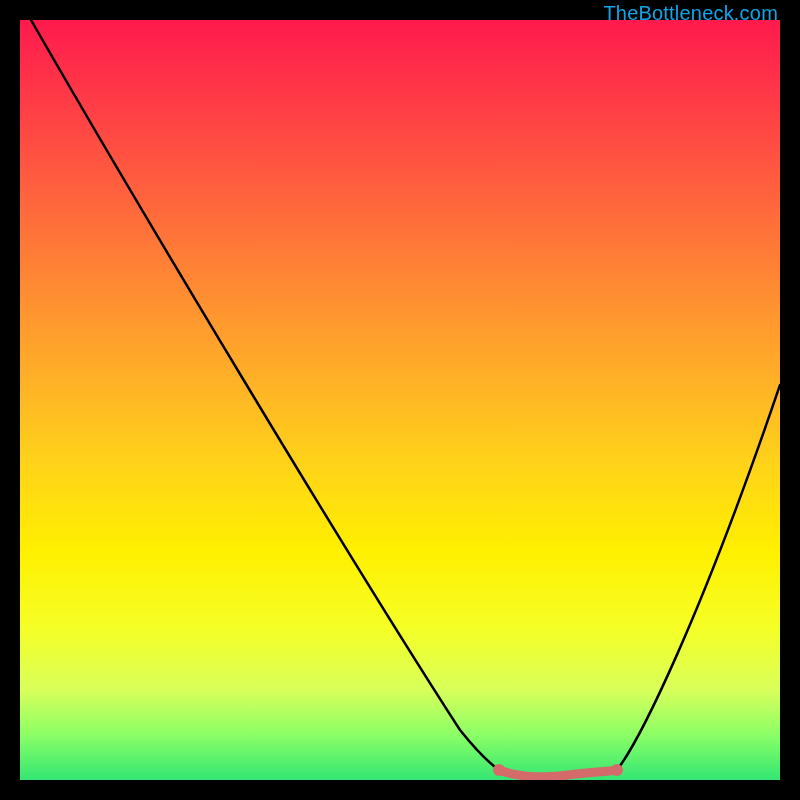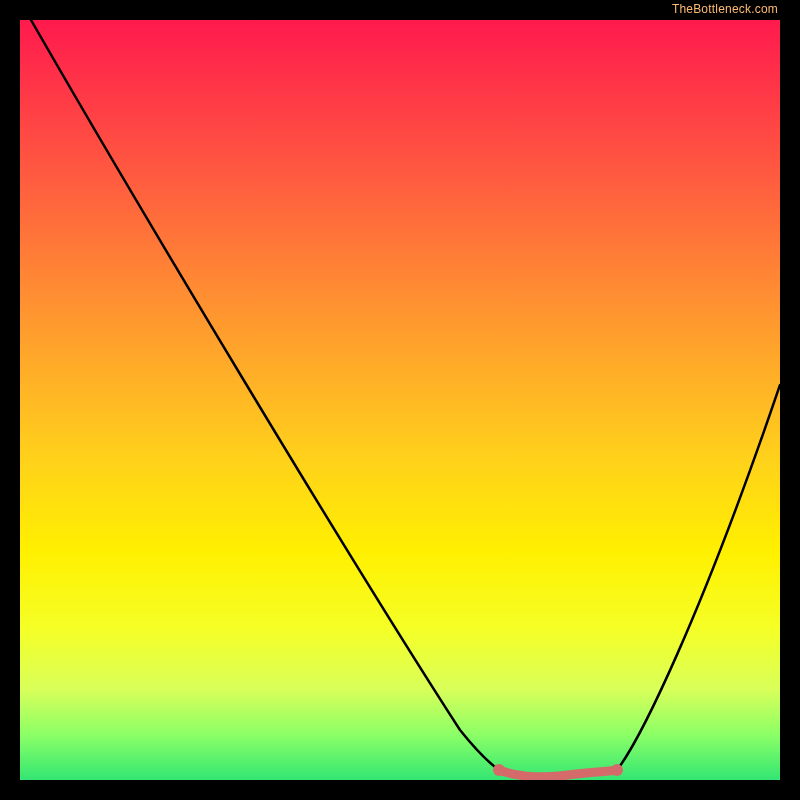--- a/index.html
+++ b/index.html
@@ -27,23 +27,23 @@
       #f5ff26 80%,
       #d9ff59 88%,
       #8cff66 94%,
       #33e673 100%);
   }
   .watermark {
     position: absolute;
     right: 22px;
     top: 2px;
     font-family: Arial, Helvetica, sans-serif;
-    font-size: 12px;
+    font-size: 20px;
     letter-spacing: 0.2px;
-    color: #fdba74;
+    color: #0ea5e9;
     font-weight: 500;
   }
   svg.curves {
     position: absolute;
     left: 0;
     top: 0;
     width: 760px;
     height: 760px;
   }
 </style>

